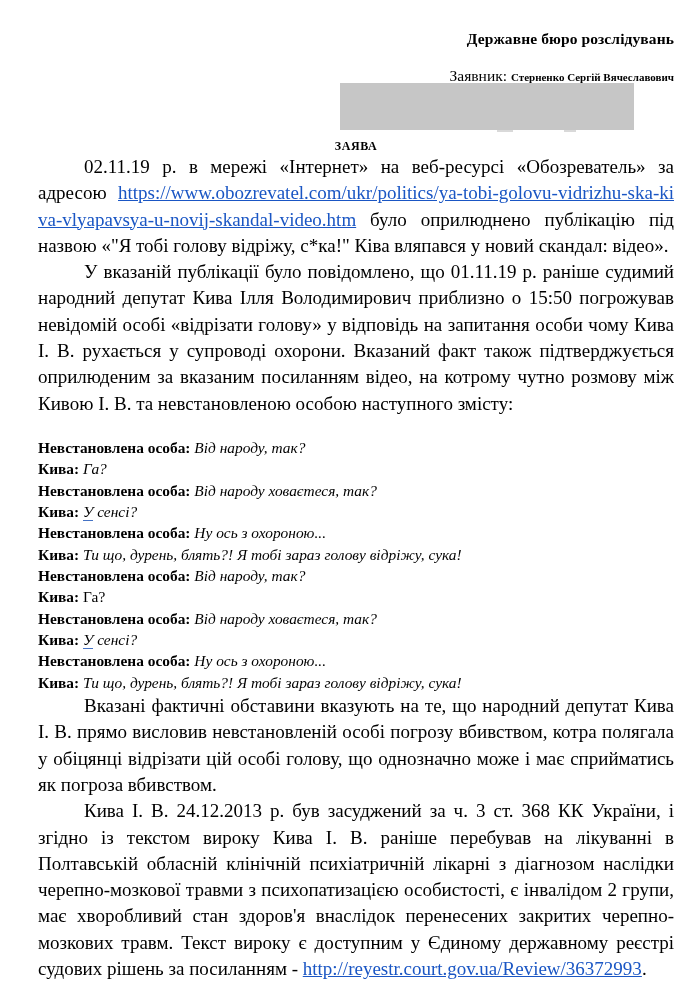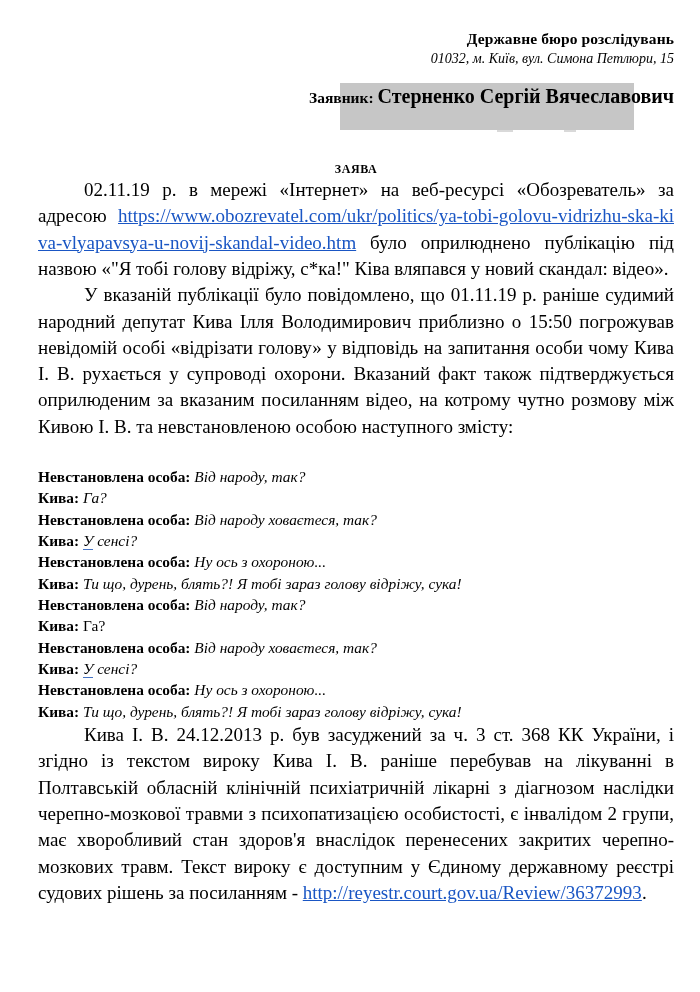--- a/index.html
+++ b/index.html
@@ -44,25 +44,25 @@
     font-size: 14px;
     margin-top: 1px;
   }
   .applicant-row {
     text-align: right;
     margin-top: 18px;
     font-size: 15.5px;
     white-space: nowrap;
   }
   .applicant-label {
-    font-weight: bold;
+    font-weight: normal;
   }
   .applicant-name {
     font-weight: bold;
-    font-size: 20px;
+    font-size: 11px;
   }
   .redaction {
     position: absolute;
     left: 340px;
     top: 83px;
     width: 294px;
     height: 47px;
     background: #c6c6c6;
   }
   .redact-speck {
@@ -100,21 +100,21 @@
   .par-gap-large { margin-top: 22px; }
 
   a.doclink, .doclink {
     color: #1a56c4;
     text-decoration: underline;
     word-break: break-all;
   }
 
   
   .dialogue {
-    margin-top: 26px;
+    margin-top: 20px;
     font-size: 15.4px;
     line-height: 1.385;
   }
   .dlg-line {
     margin: 0;
     text-indent: 0;
     text-align: left;
     white-space: nowrap;
   }
   .spk {
@@ -141,21 +141,20 @@
 <div class="page">
 
   <div class="redaction"></div>
   <div class="redact-speck s1"></div>
   <div class="redact-speck s2"></div>
 
   <div class="body-wrap">
 
     <div class="hdr">
       <div class="hdr-org">Державне бюро розслідувань</div>
-      <div class="hdr-addr">01032, м. Київ, вул. Симона Петлюри, 15</div>
     </div>
 
     <div class="applicant-row">
       <span class="applicant-label">Заявник:</span>
       <span class="applicant-name">Стерненко Сергій Вячеславович</span>
     </div>
 
     <div class="title-block">
       <div class="doc-title">ЗАЯВА</div>
     </div>
@@ -173,18 +172,19 @@
         <div class="dlg-line"><span class="spk">Невстановлена особа:</span> <span class="utt">Ну ось з охороною...</span></div>
         <div class="dlg-line"><span class="spk">Кива:</span> <span class="utt">Ти що, дурень, блять?! Я тобі зараз голову відріжу, сука!</span></div>
         <div class="dlg-line"><span class="spk">Невстановлена особа:</span> <span class="utt">Від народу, так?</span></div>
         <div class="dlg-line"><span class="spk">Кива:</span> <span class="utt plain">Га?</span></div>
         <div class="dlg-line"><span class="spk">Невстановлена особа:</span> <span class="utt">Від народу ховаєтеся, так?</span></div>
         <div class="dlg-line"><span class="spk">Кива:</span> <span class="utt grammar-mark-host"><span class="grammar-mark"> У</span> сенсі?</span></div>
         <div class="dlg-line"><span class="spk">Невстановлена особа:</span> <span class="utt">Ну ось з охороною...</span></div>
         <div class="dlg-line"><span class="spk">Кива:</span> <span class="utt">Ти що, дурень, блять?! Я тобі зараз голову відріжу, сука!</span></div>
       </div>
 
+    <p class="body-par closing">Вказані фактичні обставини вказують на те, що народний депутат Кива І. В. прямо висловив невстановленій особі погрозу вбивством, котра полягала у обіцянці відрізати цій особі голову, що однозначно може і має сприйматись як погроза вбивством.</p>
 
     <p class="body-par"><span>Кива І. В. 24.12.2013 р. був засуджений за ч. 3 ст. 368 КК України, і згідно із текстом вироку Кива І. В. раніше перебував на лікуванні в Полтавській обласній клінічній психіатричній лікарні з діагнозом наслідки черепно-мозкової травми з психопатизацією особистості, є інвалідом 2 групи, має хворобливий стан здоров'я внаслідок перенесених закритих черепно-мозкових травм. Текст вироку є доступним у Єдиному державному реєстрі судових рішень за посиланням - </span><span class="doclink">http://reyestr.court.gov.ua/Review/36372993</span><span>.</span></p>
 
 
   </div>
 </div>
 
 </body></html>

